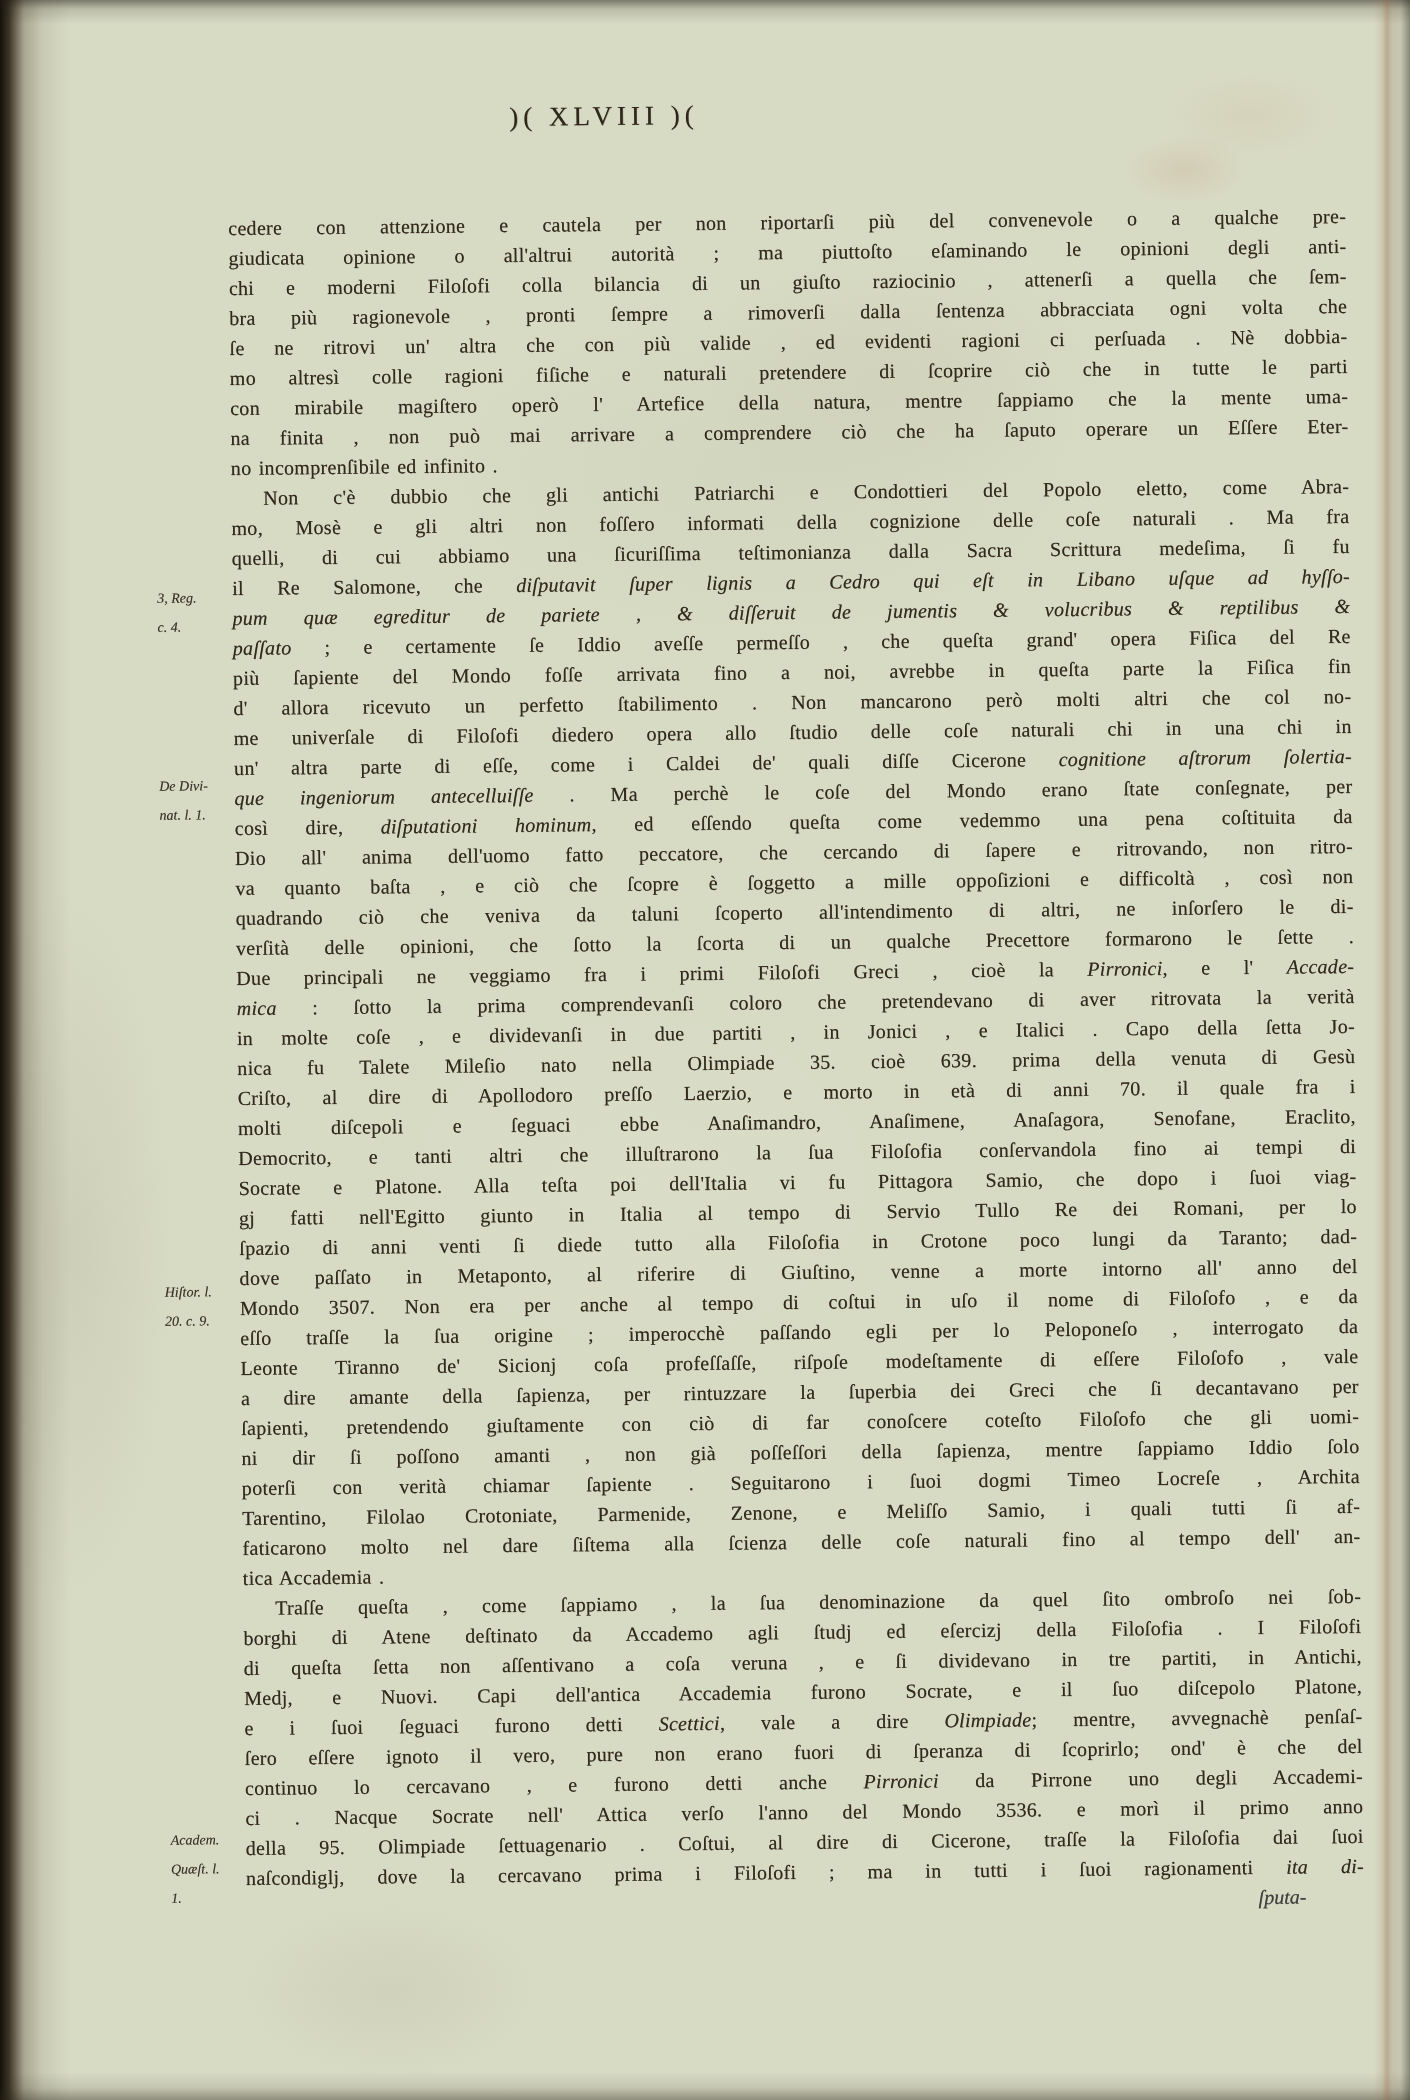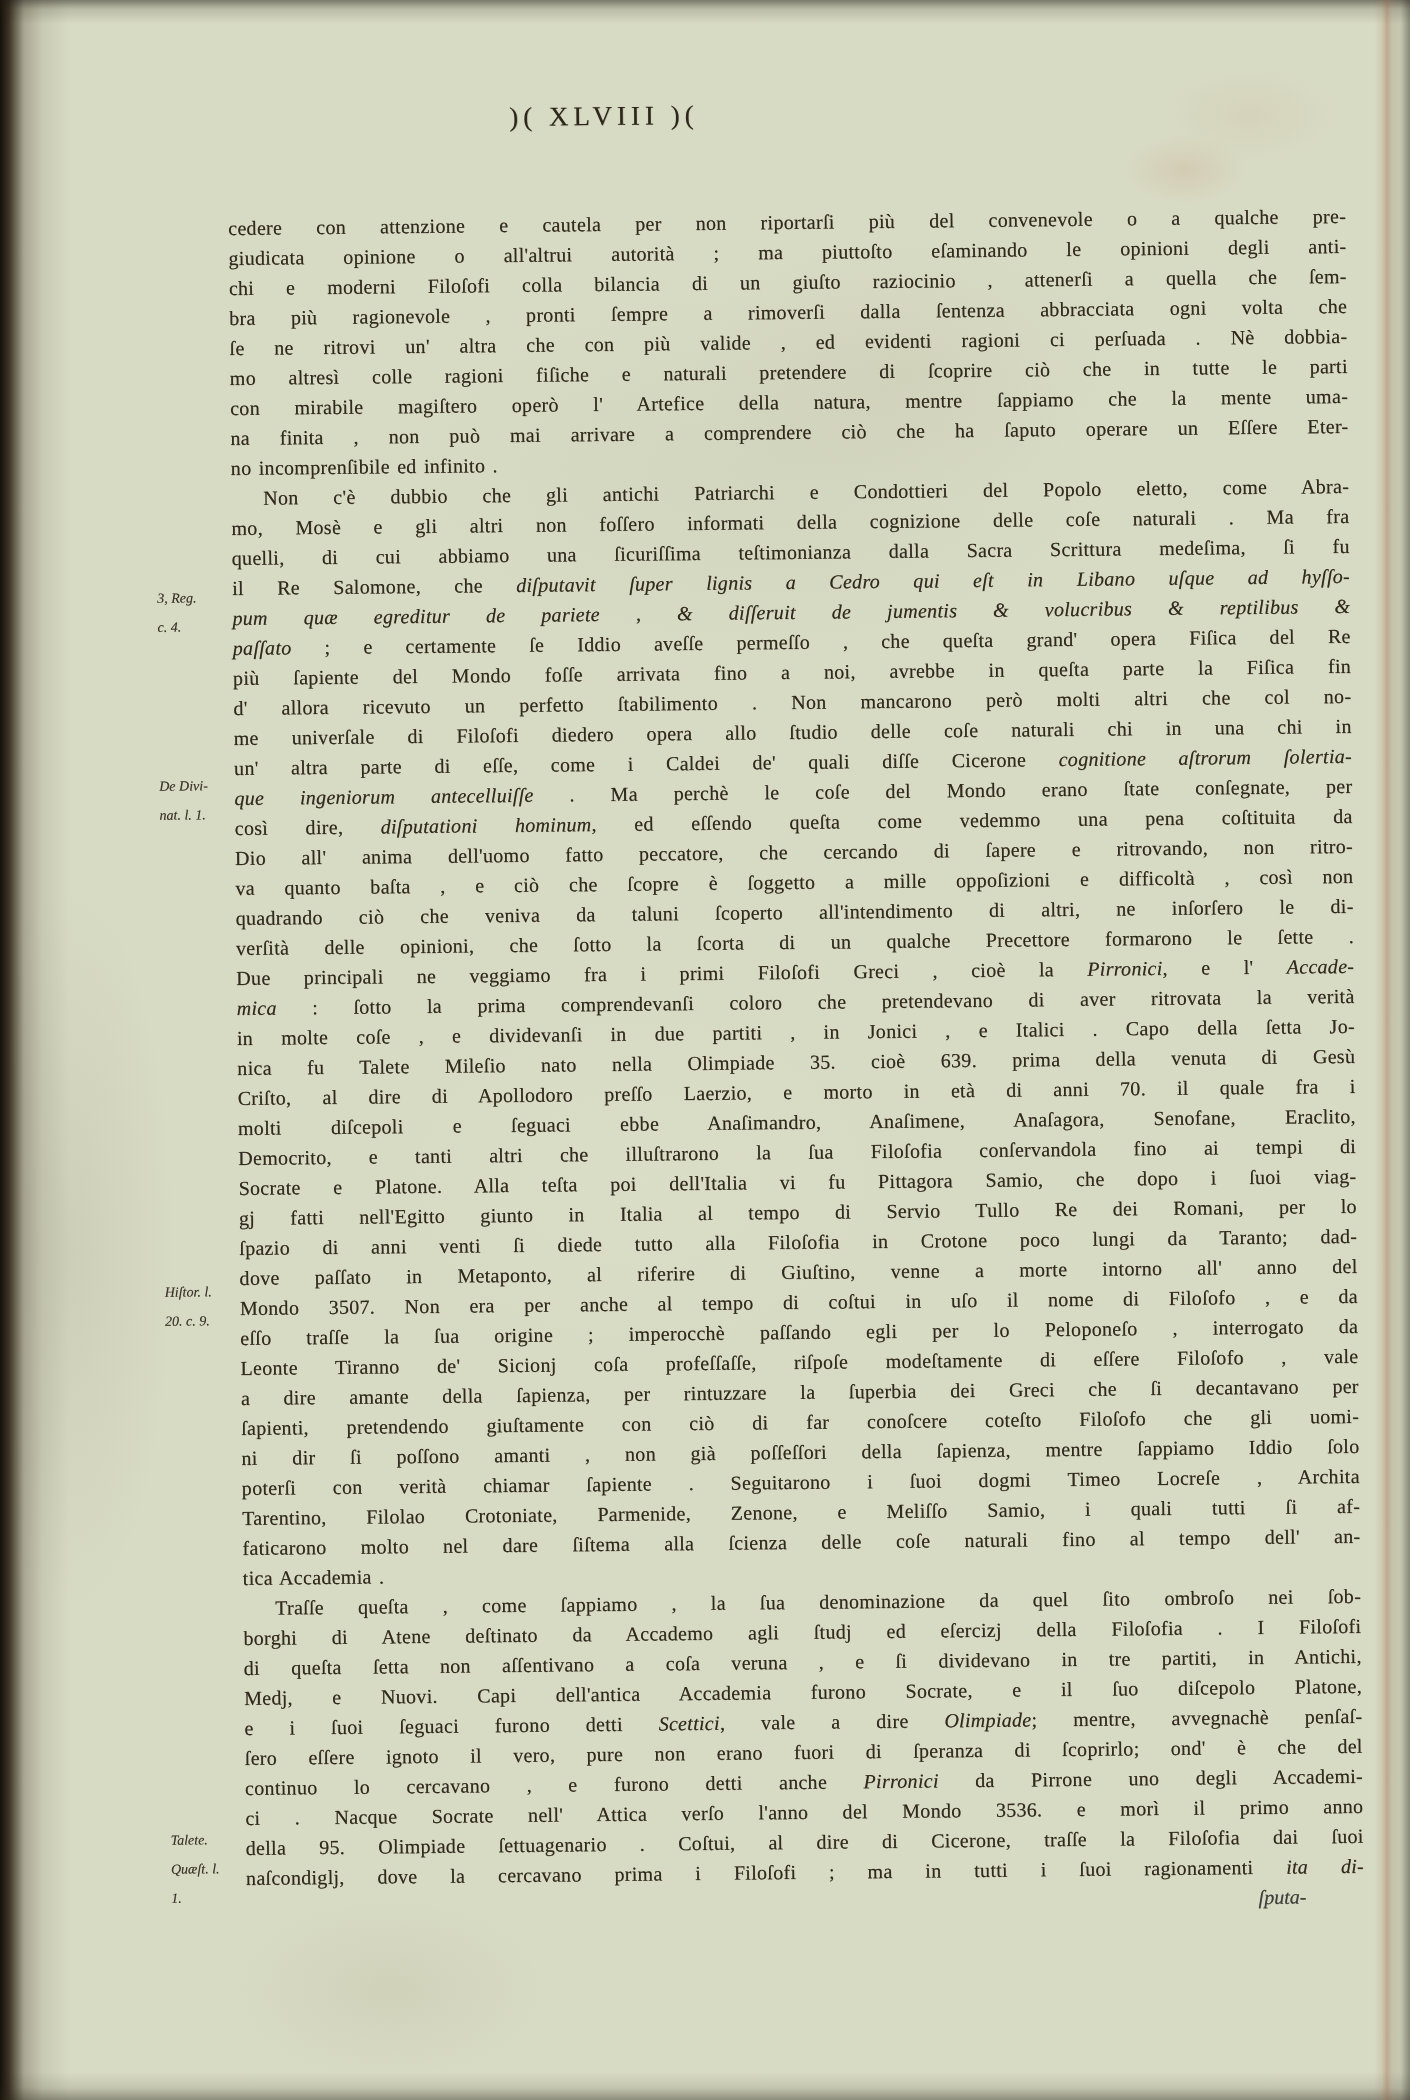--- a/index.html
+++ b/index.html
@@ -131,17 +131,17 @@
     </div>
     <div class="margin-note" style="top: 558px;">
       <div>De Divi-</div>
       <div>nat. l. 1.</div>
     </div>
     <div class="margin-note" style="top: 1064px;">
       <div>Hiſtor. l.</div>
       <div>20. c. 9.</div>
     </div>
     <div class="margin-note" style="top: 1612px;">
-      <div>Talete.</div>
+      <div>Academ.</div>
       <div>Quæſt. l.</div>
       <div>1.</div>
     </div>
   </div>
 
 </body></html>

